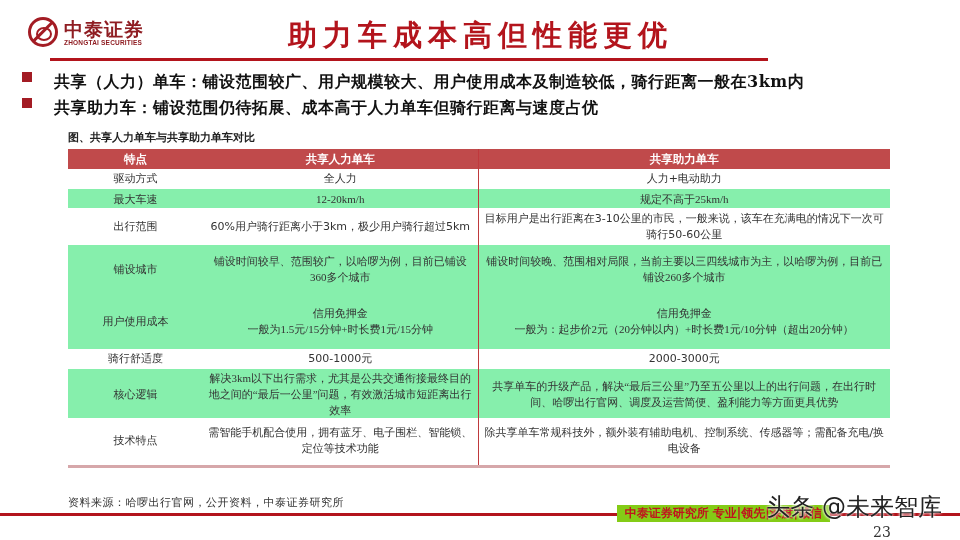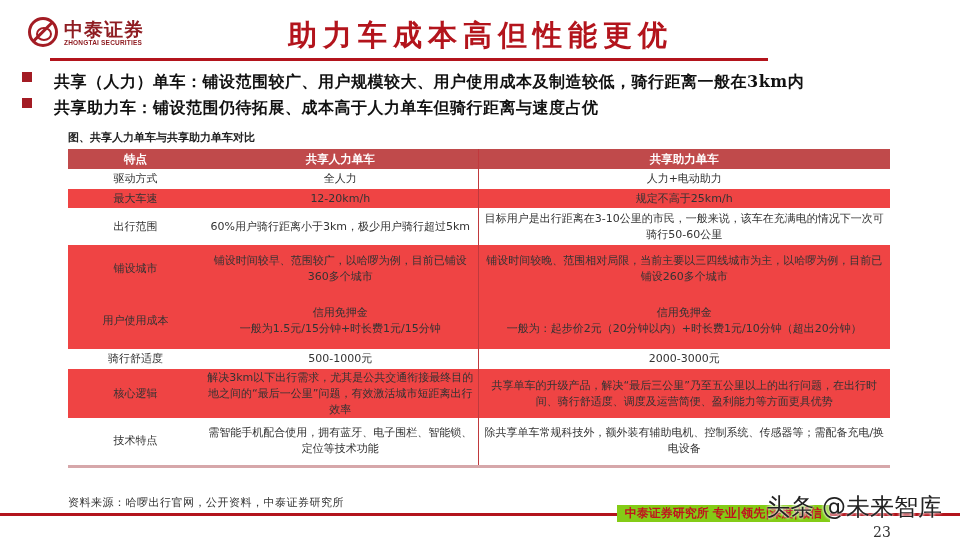--- a/index.html
+++ b/index.html
@@ -17,21 +17,21 @@
   .bullets { position:absolute; left:22px; top:72px; }
   .bullet { display:flex; align-items:flex-start; height:26px; }
   .bullet-sq { width:10px; height:10px; background:#a31c24; margin-right:22px; }
   .bullet-text { font-size:16px; font-weight:bold; color:#111; letter-spacing:0.5px; }
   .fig-caption { position:absolute; left:68px; top:130px; font-size:11px; font-weight:bold; color:#222; }
   table.cmp { position:absolute; left:68px; top:149px; width:822px; border-collapse:collapse; table-layout:fixed;
               font-family:"DejaVu Sans","Liberation Sans",sans-serif; font-size:11px; color:#333; }
   table.cmp th { background:#c04a4b; color:#fff; height:20px; font-family:"DejaVu Serif",serif; font-weight:bold; font-size:11.5px; padding:0; }
   table.cmp td { text-align:center; vertical-align:middle; padding:0 3px; line-height:16px; }
   table.cmp tr.white td { background:#ffffff; }
-  table.cmp tr.gray td { background:#ef4444; }
+  table.cmp tr.gray td { background:#86efac;font-family:Liberation Serif, serif; }
   table.cmp td.c2, table.cmp th.c2 { border-left:1.5px solid #c0393d; }
   table.cmp tbody tr:last-child td { border-bottom:3px solid #d6a7aa; }
   .source { position:absolute; left:68px; top:495px; font-size:11px; color:#333; letter-spacing:0.5px; }
   .footer-rule { position:absolute; left:0; top:513px; width:960px; height:3px; background:#b3141c; }
   .footer-tag { position:absolute; right:130px; top:505px; background:#84cc16; padding:0 8px; font-family:"DejaVu Sans",sans-serif; font-size:12px; font-weight:bold; color:#c0141e; }
   .watermark { position:absolute; right:18px; top:491px; font-family:"DejaVu Sans",sans-serif; font-size:24px; color:#222; text-shadow:0 0 3px #fff, 0 0 3px #fff; }
   .page-num { position:absolute; left:873px; top:524px; font-size:14px; color:#333; }
 </style>
 </head>
 <body>
@@ -102,21 +102,21 @@
 一般为：起步价2元（20分钟以内）+时长费1元/10分钟（超出20分钟）</td>
     </tr>
     <tr class="white" style="height:20px">
       <td>骑行舒适度</td>
       <td>500-1000元</td>
       <td class="c2">2000-3000元</td>
     </tr>
     <tr class="gray" style="height:49px">
       <td>核心逻辑</td>
       <td>解决3km以下出行需求，尤其是公共交通衔接最终目的地之间的“最后一公里”问题，有效激活城市短距离出行效率</td>
-      <td class="c2">共享单车的升级产品，解决“最后三公里”乃至五公里以上的出行问题，在出行时间、骑行舒适度、调度及运营简便、盈利能力等方面更具优势</td>
+      <td class="c2">共享单车的升级产品，解决“最后三公里”乃至五公里以上的出行问题，在出行时间、哈啰出行官网、调度及运营简便、盈利能力等方面更具优势</td>
     </tr>
     <tr class="white" style="height:48px">
       <td>技术特点</td>
       <td>需智能手机配合使用，拥有蓝牙、电子围栏、智能锁、定位等技术功能</td>
       <td class="c2">除共享单车常规科技外，额外装有辅助电机、控制系统、传感器等；需配备充电/换电设备</td>
     </tr>
   </tbody>
 </table>
 
 <div class="source">资料来源：哈啰出行官网，公开资料，中泰证券研究所</div>

